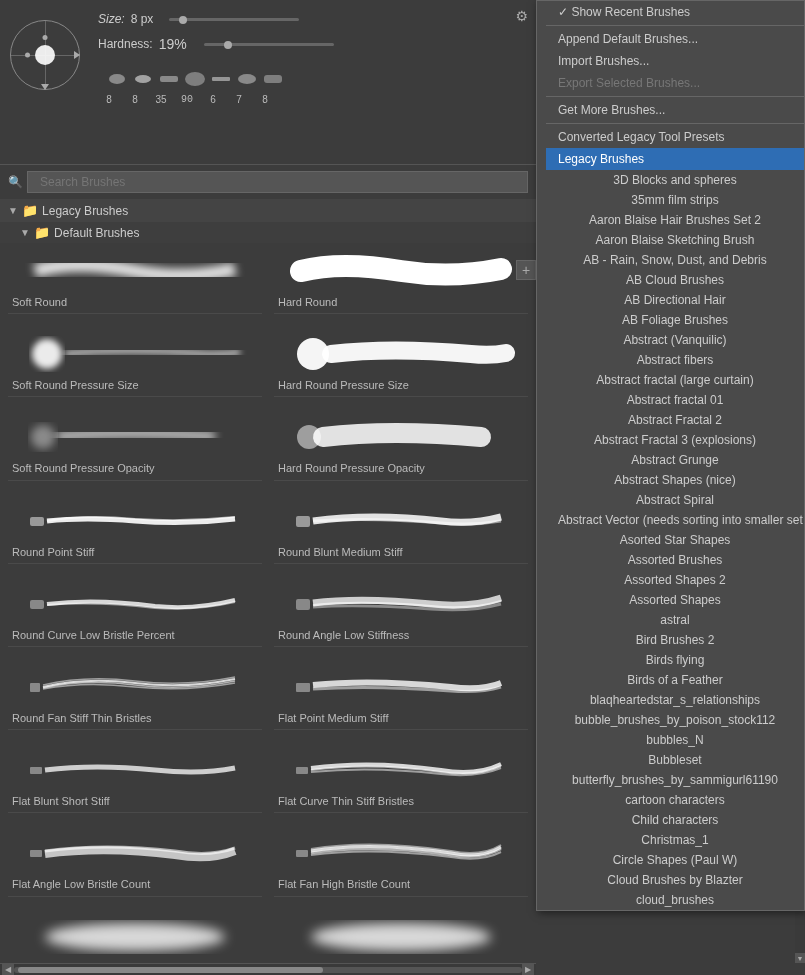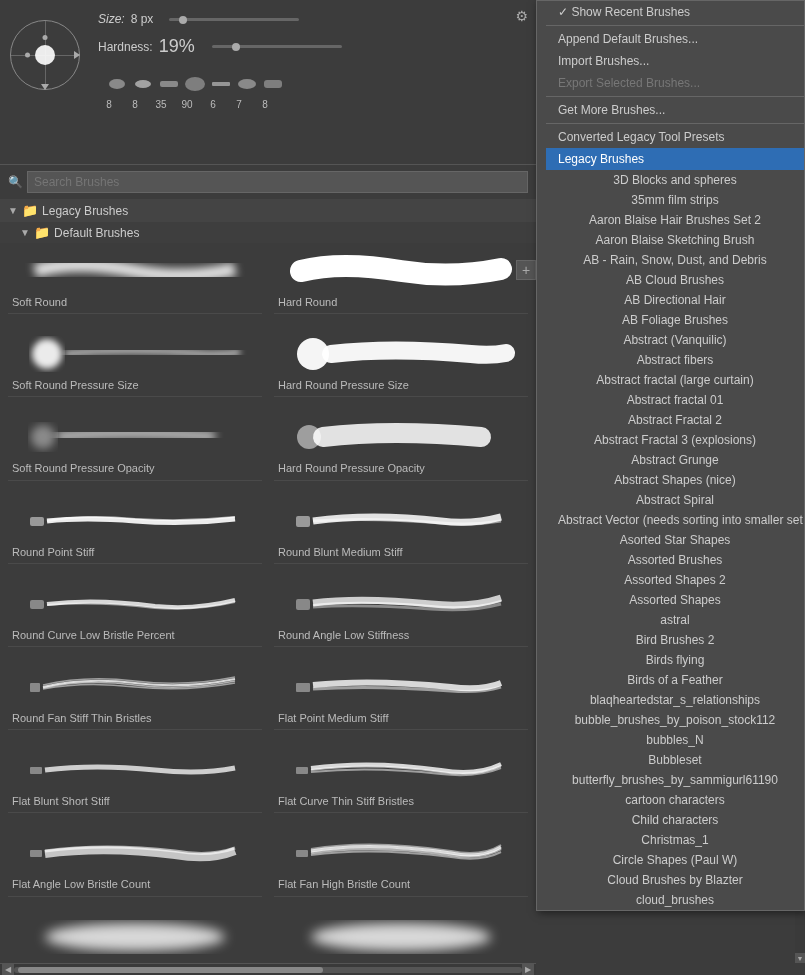--- a/index.html
+++ b/index.html
@@ -119,21 +119,21 @@
       margin-top: 10px;
       margin-left: 90px;
     }
     .hardness-label {
       color: #ccc;
       font-size: 12px;
       margin-right: 6px;
     }
     .hardness-value {
       color: #ccc;
-      font-size: 18px;
+      font-size: 14px;
       margin-right: 17px;
     }
 
     .brush-preview-circle {
       position: absolute;
       top: 20px;
       left: 10px;
       width: 70px;
       height: 70px;
       border: 1px solid #888;
@@ -234,21 +234,21 @@
     }
     .search-icon {
       color: #aaa;
       font-size: 12px;
     }
     .search-input {
       flex: 1;
       background: #555;
       border: 1px solid #666;
       color: #ccc;
-      padding: 3px 6px;
+      padding: 3px 12px;
       font-size: 12px;
       outline: none;
       height: 22px;
     }
 
     
     .brush-tree {
       flex: 1;
       overflow-y: auto;
       overflow-x: hidden;
@@ -515,21 +515,21 @@
           <svg width="22" height="18">
               <rect x="2" y="5" width="18" height="8" rx="3" fill="#aaa" opacity="0.6"></rect>
             </svg>
         </div>
       </div>
 
       <div style="display:flex; gap:4px; margin-left:90px; margin-top:2px;">
         <span style="width:22px; text-align:center; font-size:10px; color:#bbb;">8</span>
         <span style="width:22px; text-align:center; font-size:10px; color:#bbb;">8</span>
         <span style="width:22px; text-align:center; font-size:10px; color:#bbb;">35</span>
-        <span style="width:22px; text-align:center; font-size:10px; color:#bbb;">90</span>
+        <span style="width:22px; text-align:center; font-size:10px; color:#bbb;font-family:Liberation Mono, monospace;">90</span>
         <span style="width:22px; text-align:center; font-size:10px; color:#bbb;">6</span>
         <span style="width:22px; text-align:center; font-size:10px; color:#bbb;">7</span>
         <span style="width:22px; text-align:center; font-size:10px; color:#bbb;">8</span>
       </div>
     </div>
 
     <div class="search-bar" style="padding: 6px 8px;">
       <span class="search-icon">🔍</span>
       <input class="search-input" type="text" placeholder="Search Brushes" style="">
     </div>

